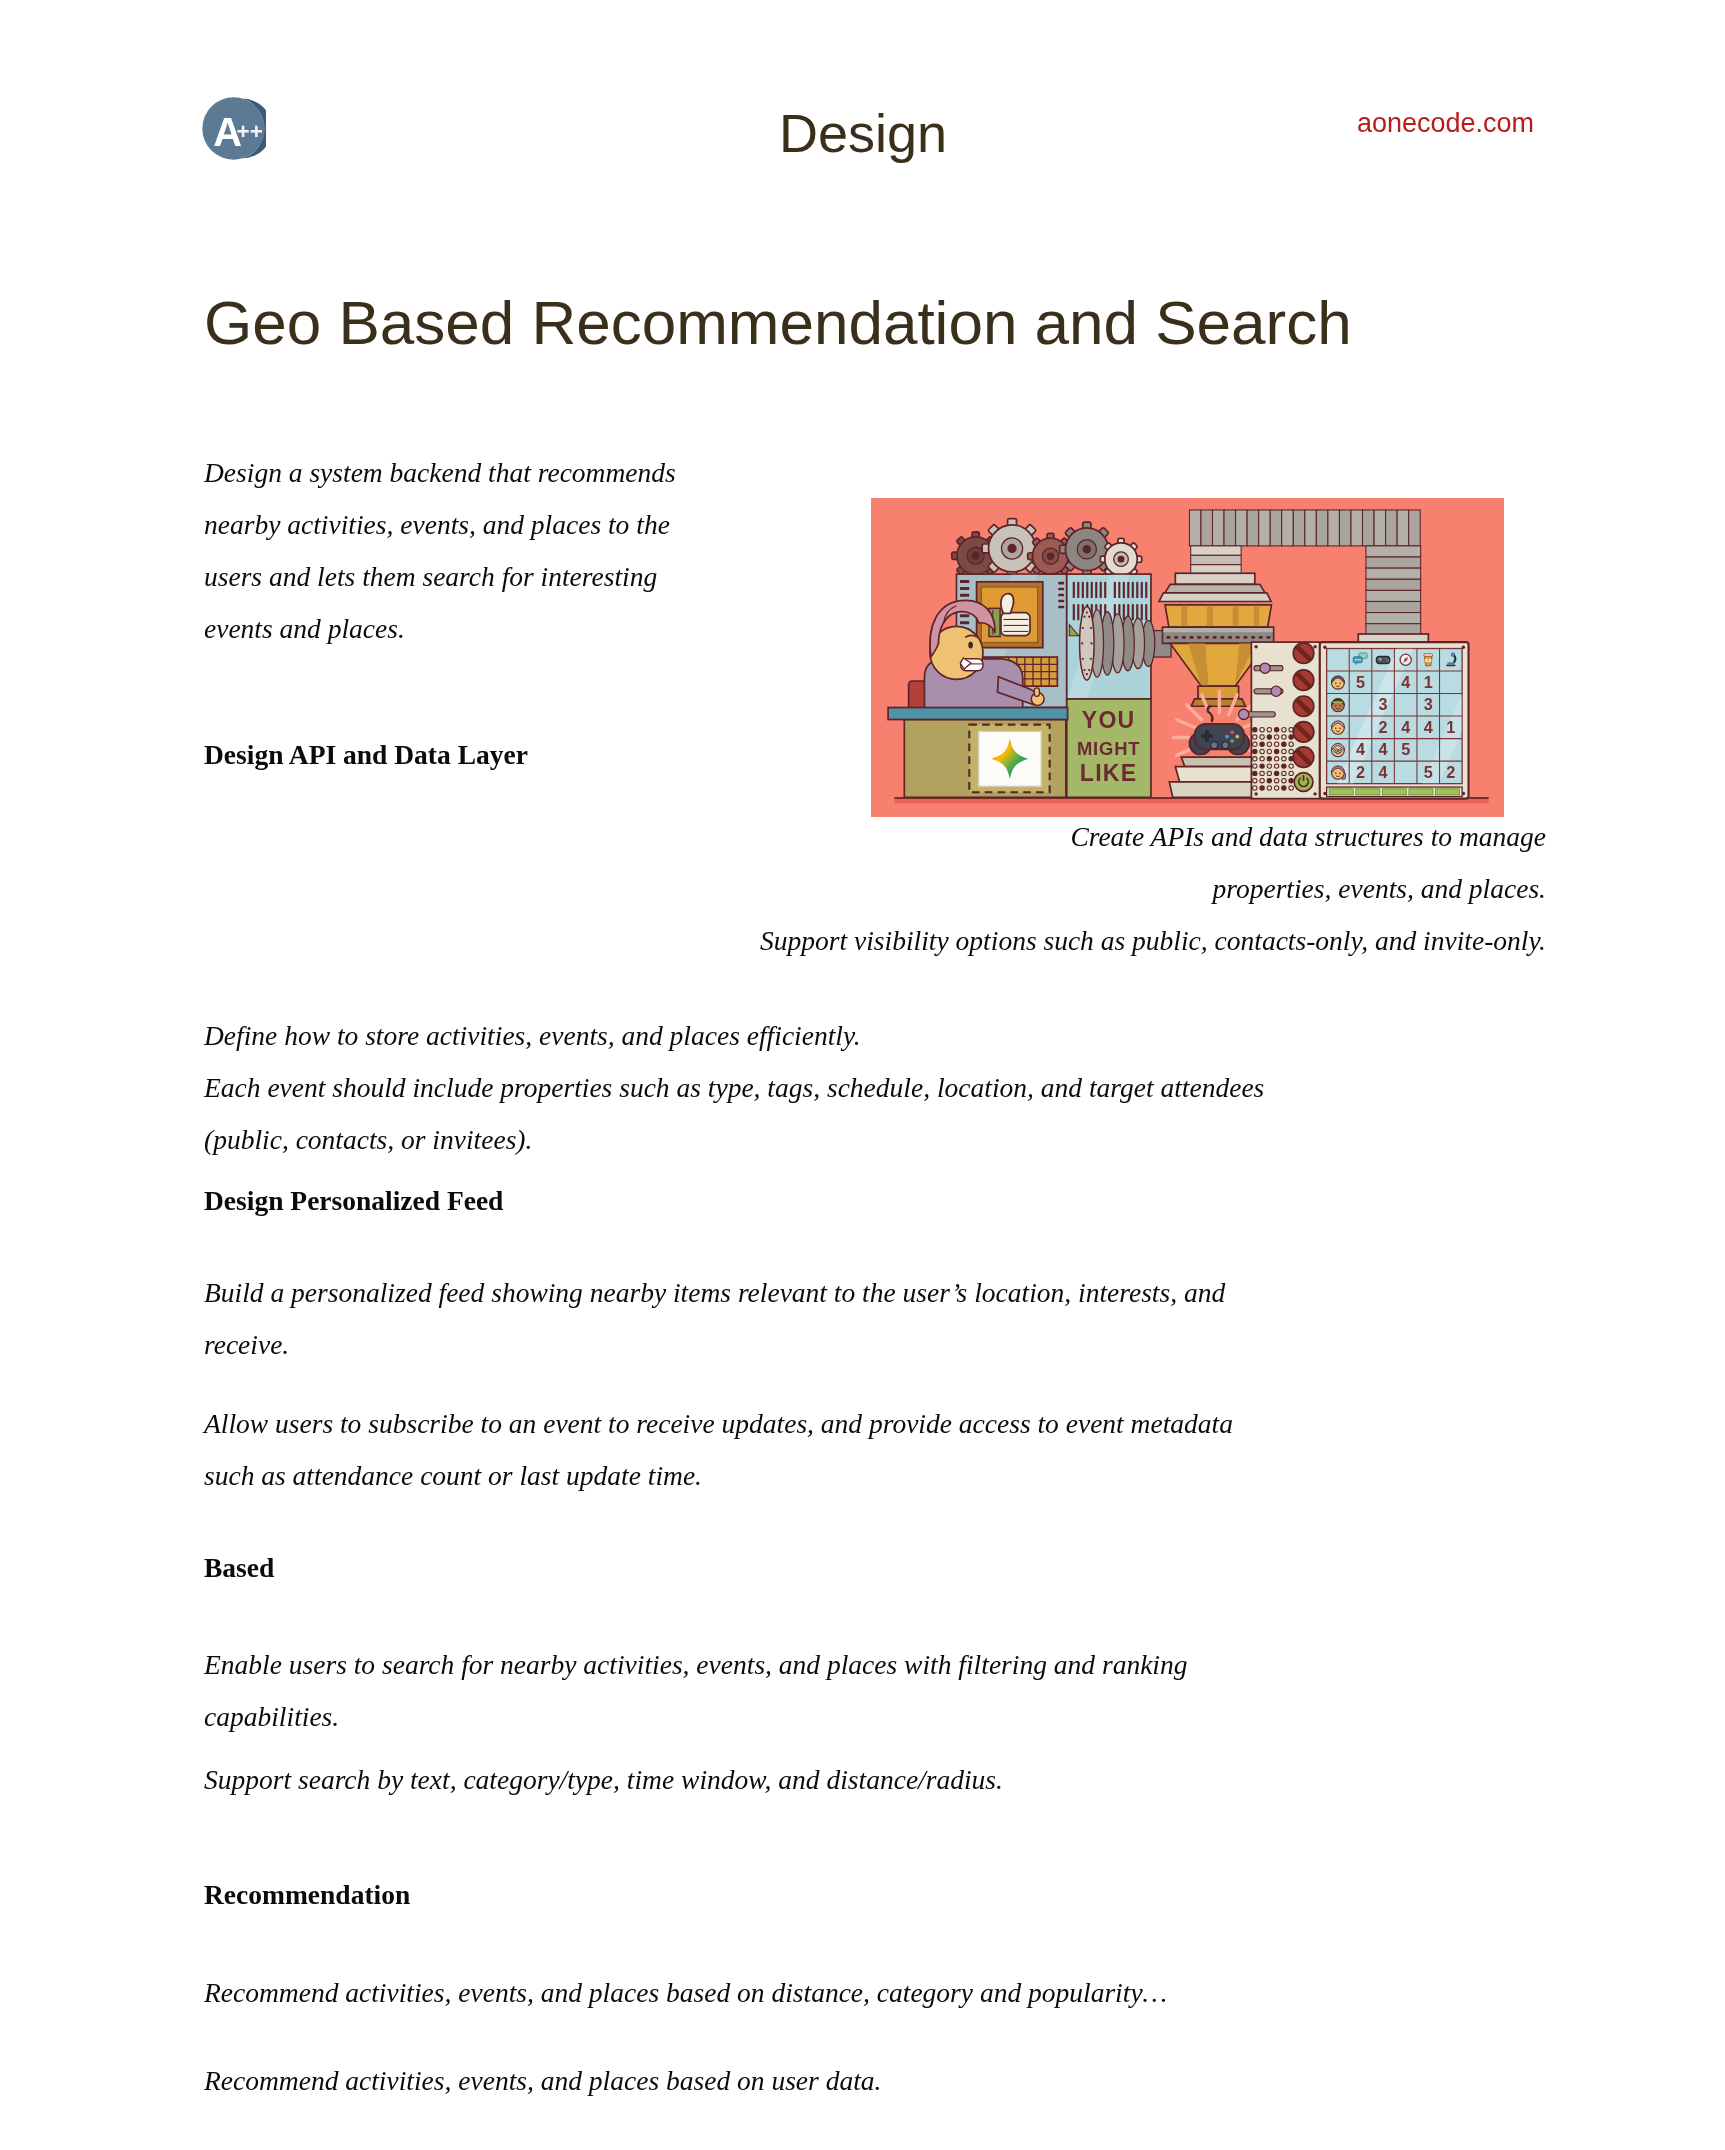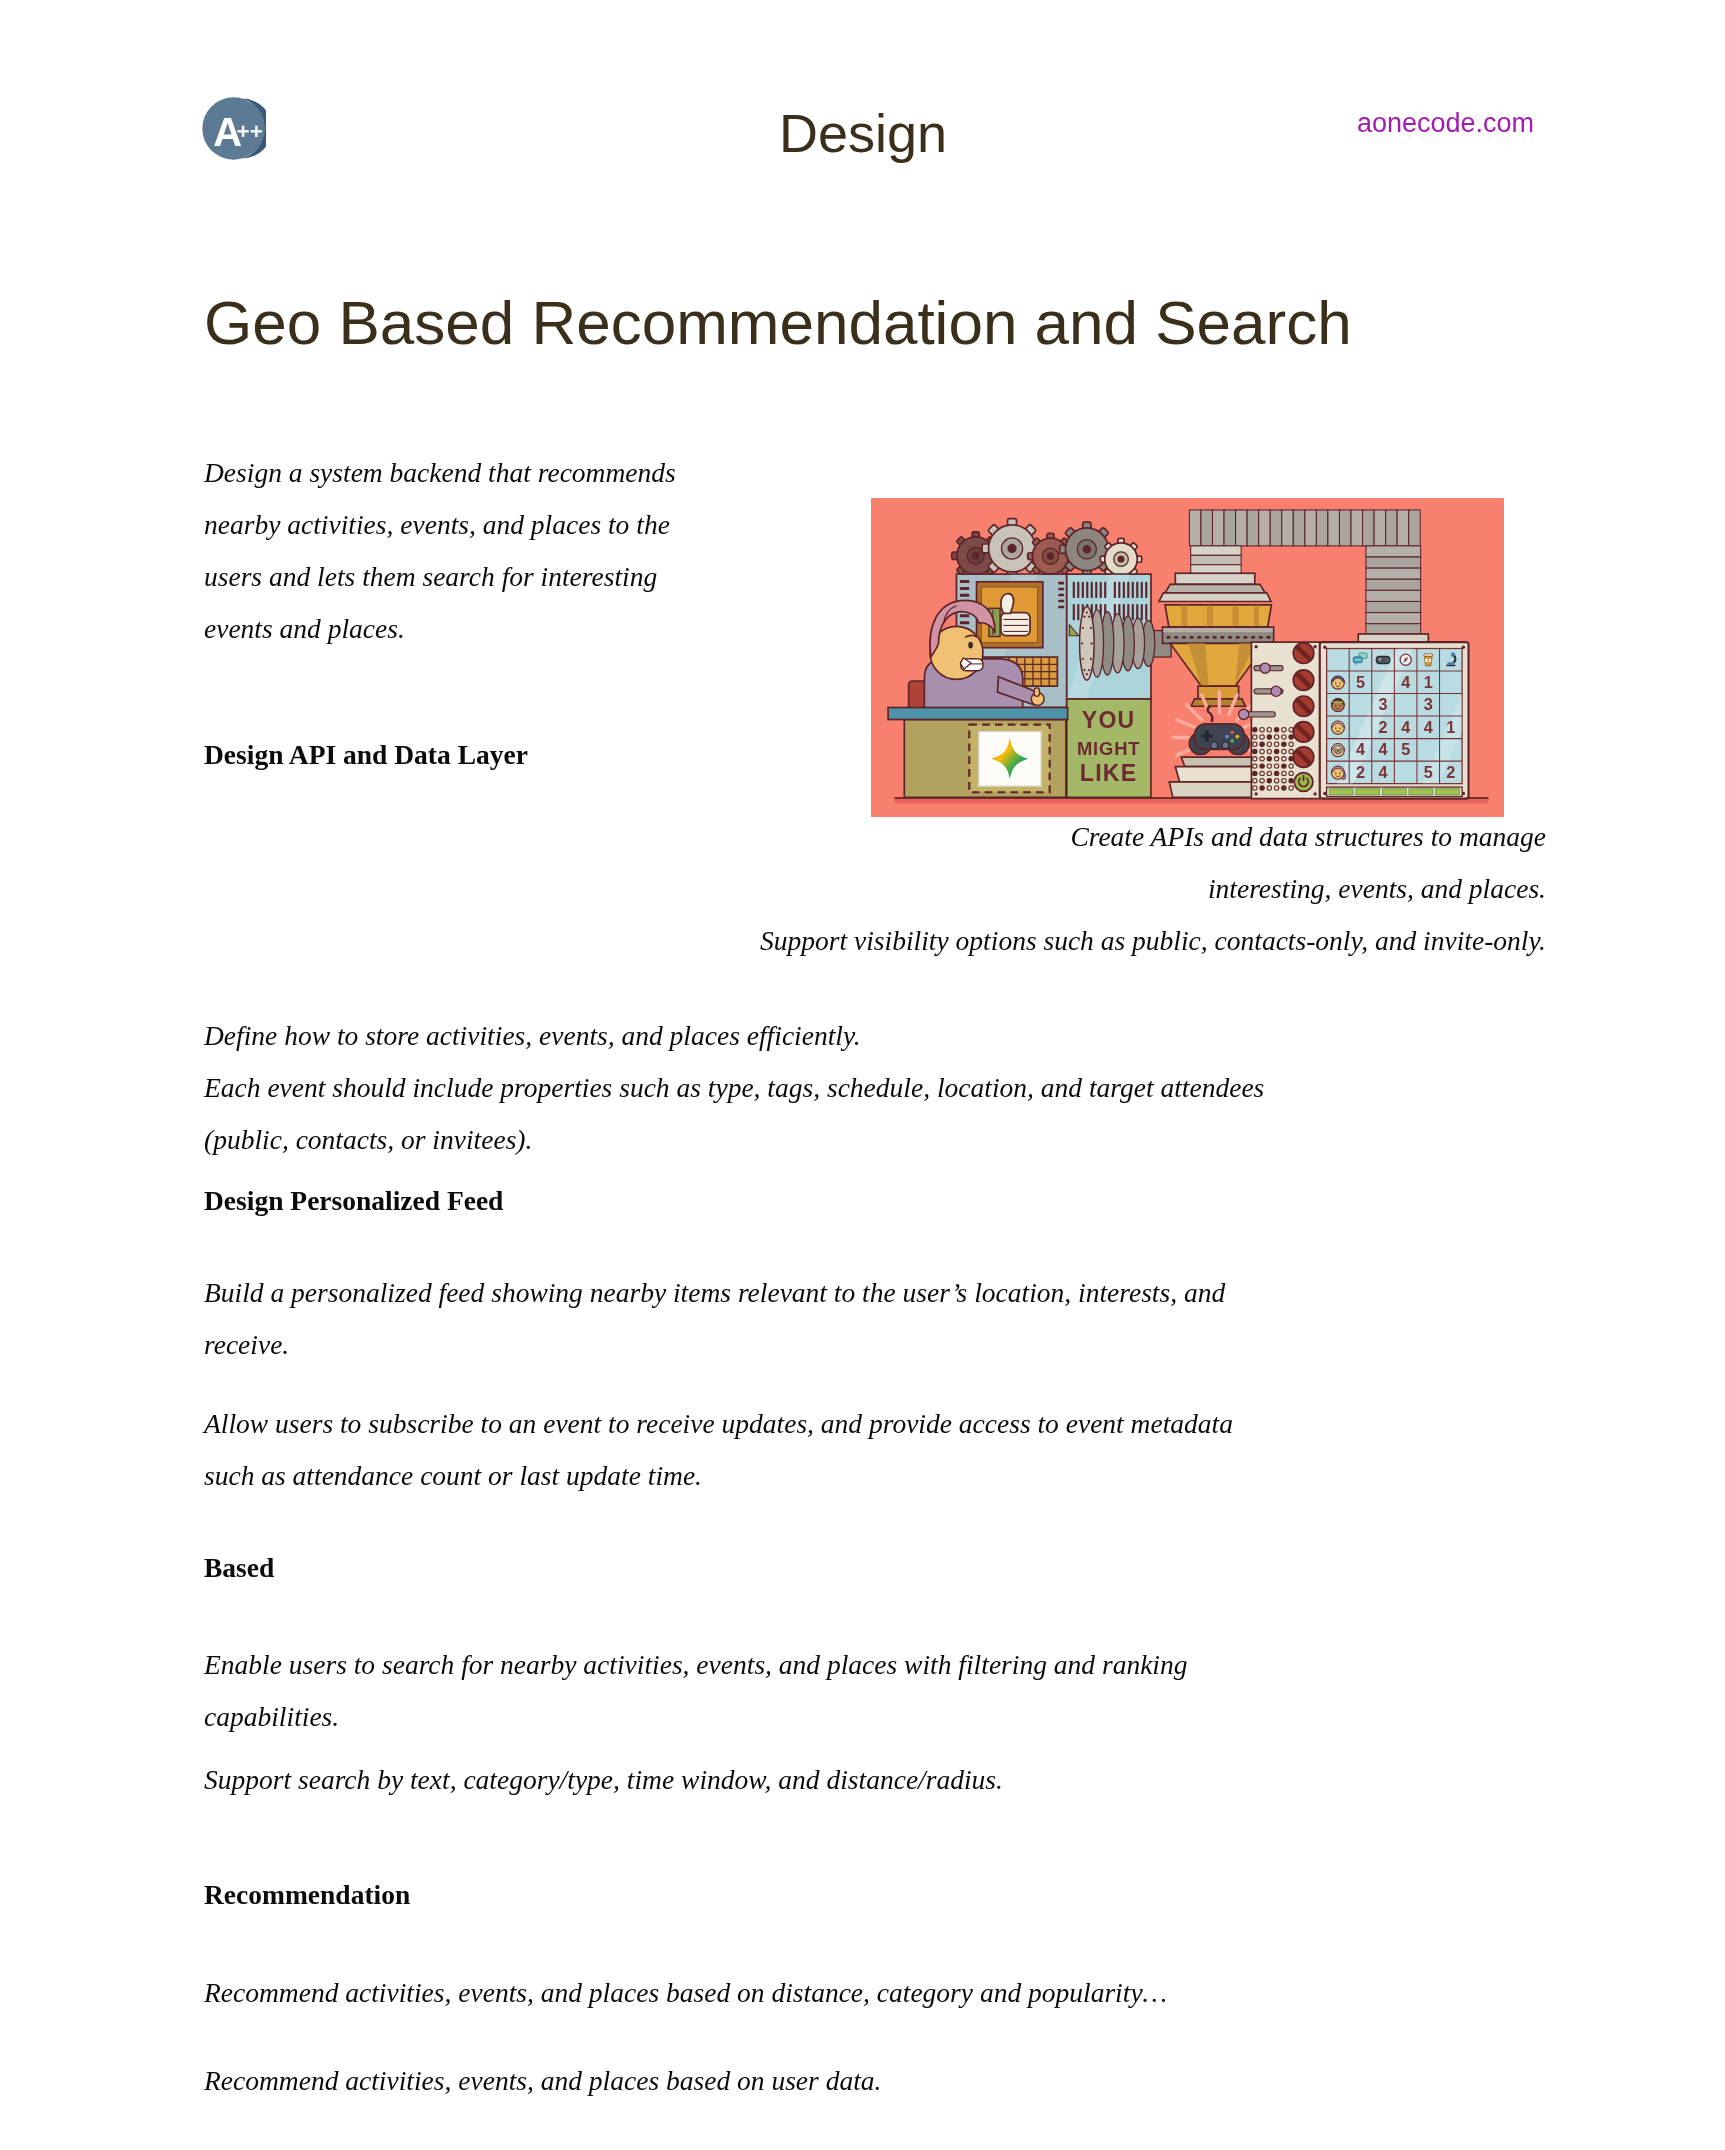--- a/index.html
+++ b/index.html
@@ -8,21 +8,21 @@
     font-family:"Liberation Serif",serif;overflow:hidden;
   }
   
   .hdr-logo{position:absolute;left:201px;top:96px;width:65px;height:65px;}
   .hdr-title{
     position:absolute;left:50%;top:102px;transform:translateX(-50%);
     font-family:"Liberation Sans",sans-serif;font-size:54px;color:#3a2f1a;white-space:nowrap;
   }
   .hdr-site{
     position:absolute;right:192px;top:108px;
-    font-family:"Liberation Sans",sans-serif;font-size:27px;color:#a21caf;white-space:nowrap;
+    font-family:"Liberation Sans",sans-serif;font-size:27px;color:#b91c1c;white-space:nowrap;
   }
   
   .doc-title{
     position:absolute;left:204px;top:287px;
     font-family:"Liberation Sans",sans-serif;font-size:62px;color:#3a2f1a;white-space:nowrap;
   }
   
   #sections{position:absolute;left:204px;top:447px;width:1342px;}
   .sec{color:#0b0b0b;}
   .sec.h{font-weight:bold;font-size:27.5px;line-height:34px;white-space:nowrap;}
@@ -51,21 +51,21 @@
 <div id="sections">
     <div class="sec p" style="margin-top: 0px;">
       <div class="line">Design a system backend that recommends</div>
       <div class="line">nearby activities, events, and places to the</div>
       <div class="line">users and lets them search for interesting</div>
       <div class="line">events and places.</div>
     </div>
     <div class="sec h" style="margin-top: 83px;">Design API and Data Layer</div>
     <div class="sec p" style="margin-top: 39px; text-align: right;">
       <div class="line">Create APIs and data structures to manage</div>
-      <div class="line">interesting, events, and places.</div>
+      <div class="line">properties, events, and places.</div>
       <div class="line">Support visibility options such as public, contacts-only, and invite-only.</div>
     </div>
     <div class="sec p" style="margin-top: 43px;">
       <div class="line">Define how to store activities, events, and places efficiently.</div>
       <div class="line">Each event should include properties such as type, tags, schedule, location, and target attendees</div>
       <div class="line">(public, contacts, or invitees).</div>
     </div>
     <div class="sec h" style="margin-top: 17.6px;">Design Personalized Feed</div>
     <div class="sec p" style="margin-top: 49px;">
       <div class="line">Build a personalized feed showing nearby items relevant to the user’s location, interests, and</div>

